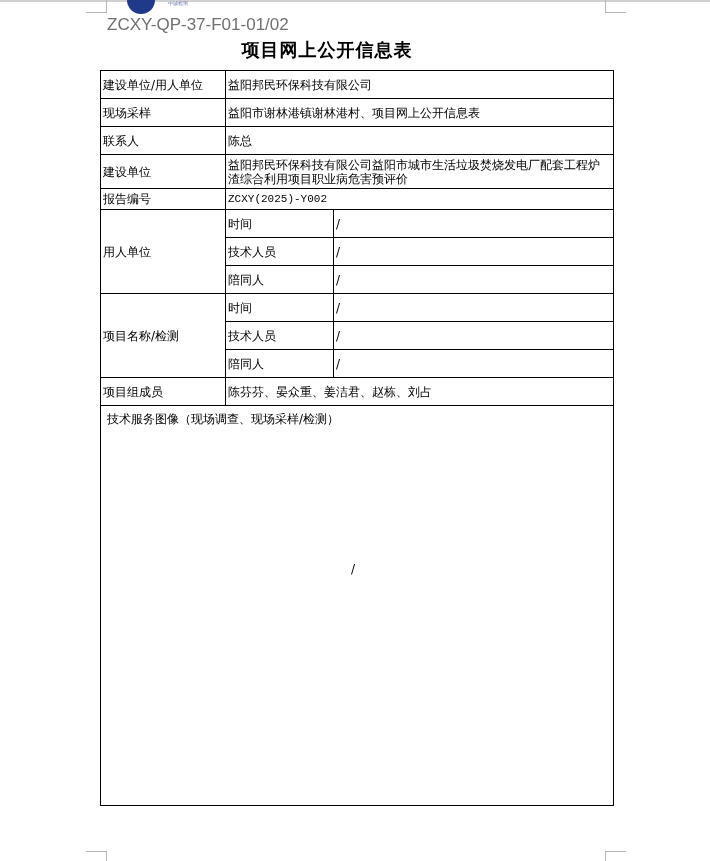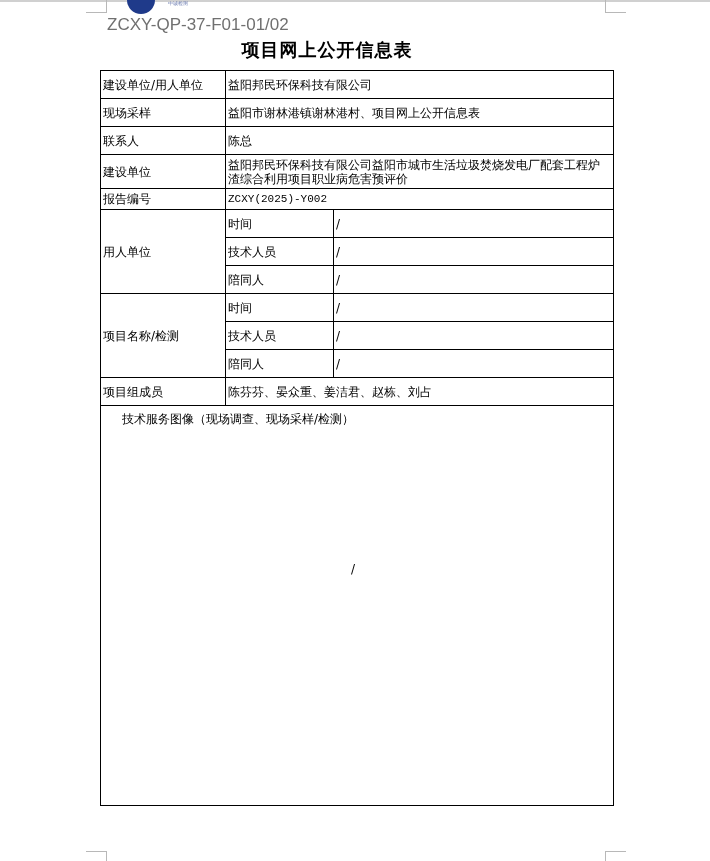--- a/index.html
+++ b/index.html
@@ -16,21 +16,21 @@
   .logo { position:absolute; left:127px; top:-14px; width:28px; height:28px; border-radius:50%; background:#1f3a8a; }
   .logo-sub { position:absolute; left:168px; top:0px; font-size:5px; color:#6b7bb0; }
   .docno { position:absolute; left:107px; top:15px; font-size:17px; color:#707070; font-family:Liberation Sans, sans-serif; }
   .title { position:absolute; left:0; top:38px; width:566px; text-align:center; font-size:18px; font-weight:bold; letter-spacing:1px;margin-left:44px; }
   table.info {
     position:absolute; left:100px; top:70px; width:513px; border-collapse:collapse; table-layout:fixed;
     font-size:12px;
   }
   table.info td { border:1px solid #000; vertical-align:middle; padding:0 2px; line-height:14px; }
   .mono { font-family:Liberation Mono, monospace; font-size:11px; }
-  .image-cell { height:387px; text-align:left !important; vertical-align:top !important; padding:6px 21px !important; position:relative;margin-left:14px; }
+  .image-cell { height:387px; text-align:left !important; vertical-align:top !important; padding:6px 6px !important; position:relative;margin-left:14px; }
   .image-slash { position:absolute; left:250px; top:156px; font-size:12px; }
 </style>
 </head>
 <body>
 
 <div class="top-shadow"></div>
 <div class="corner c-tl"></div>
 <div class="corner c-tr"></div>
 <div class="corner c-bl"></div>
 <div class="corner c-br"></div>

